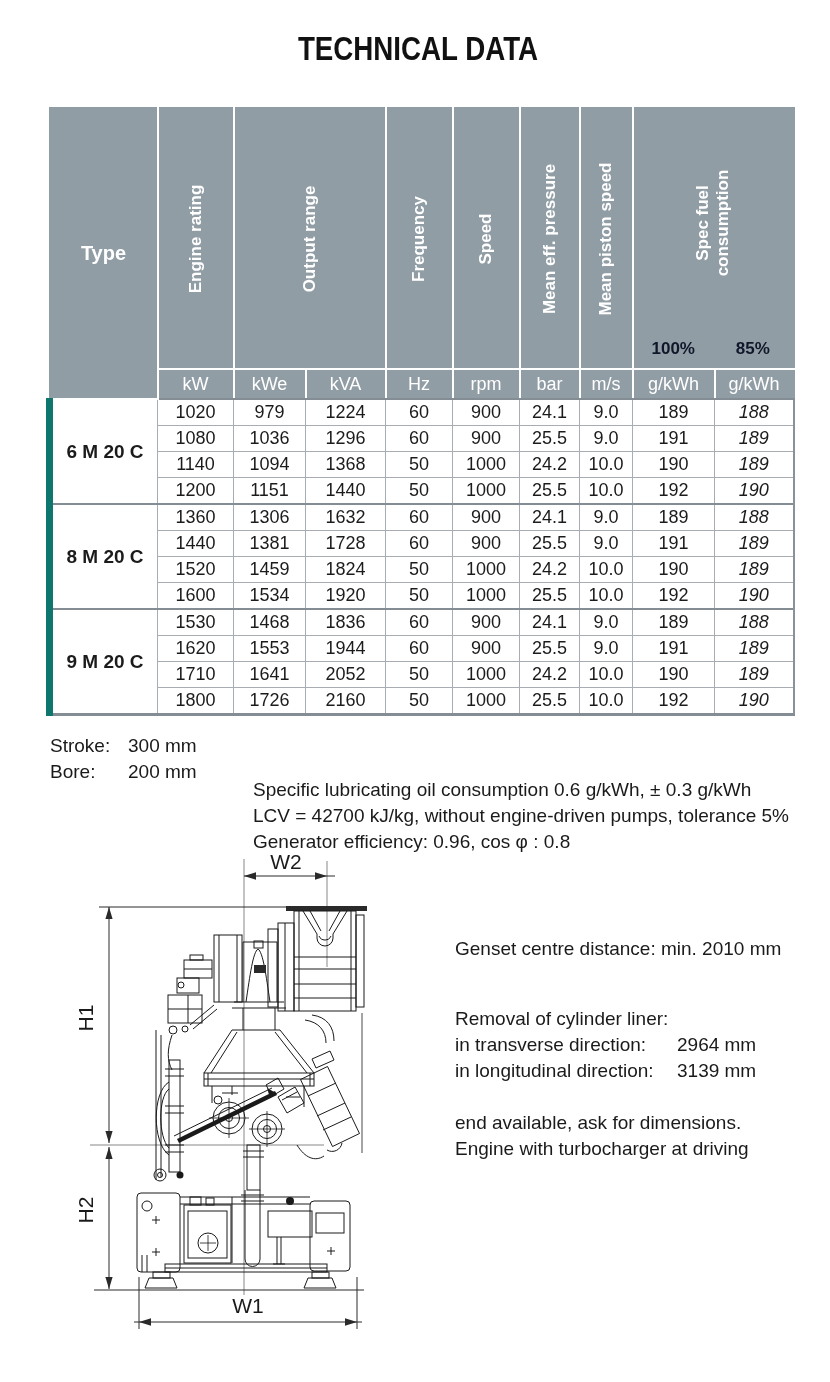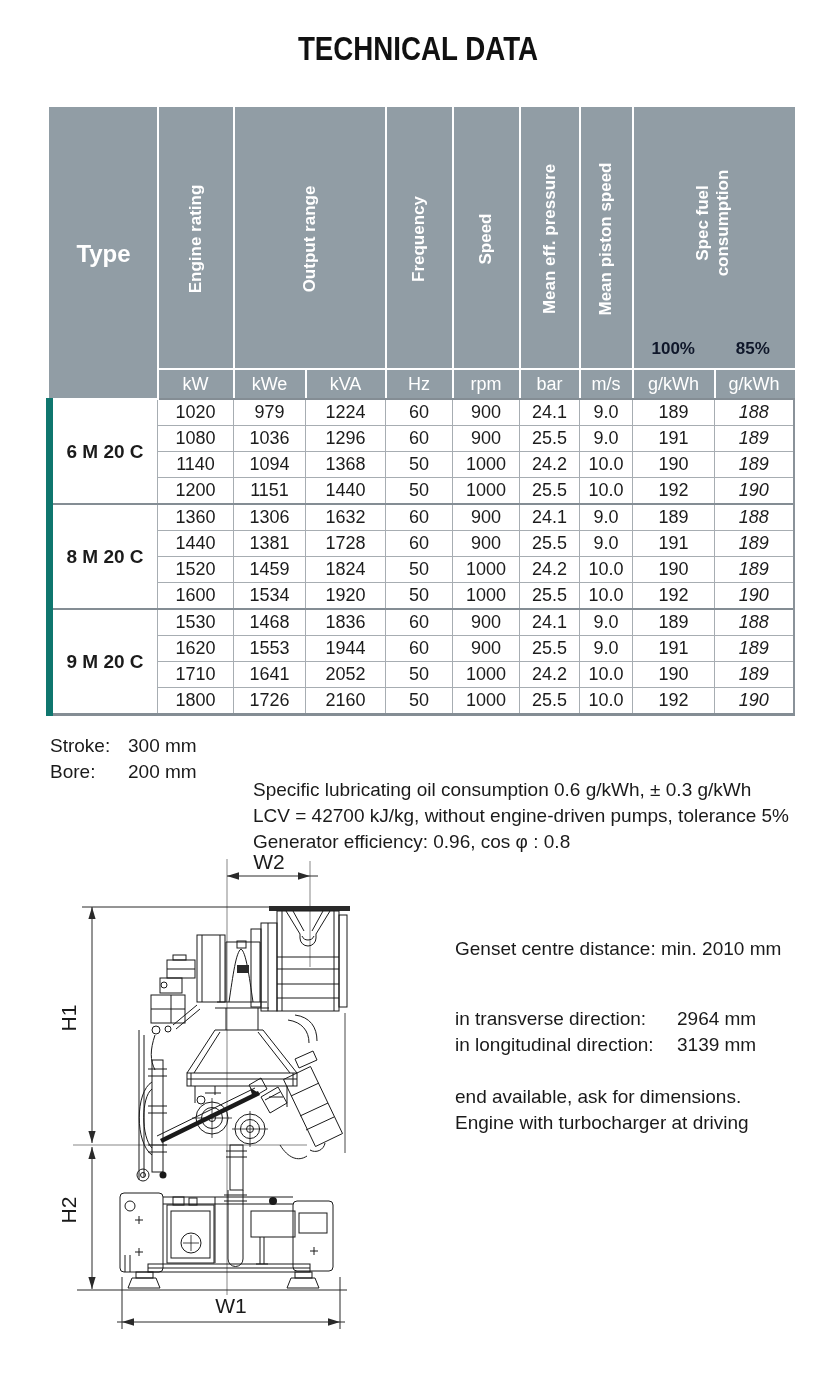--- a/index.html
+++ b/index.html
@@ -49,21 +49,21 @@
   }
   tr.hdr-tall td { border-top-color: #919da5; }
   tr.hdr-tall td:first-child, td.type-cell { border-left-color: #919da5; }
   tr.hdr-tall td:last-child, tr.hdr-units td:last-child { border-right-color: #919da5; }
   tr.hdr-units { height: 30px; }
   tr.hdr-units td {
     font-weight: normal; font-size: 18px;
     border-bottom: 2px solid #848d94;
   }
   td.type-cell {
-    font-weight: bold; font-size: 24px;
+    font-weight: bold; font-size: 20px;
     border-bottom: 2px solid #848d94;
   }
   td.vcell { position: relative; }
   .vtext {
     position: absolute; left: 50%; top: 50%;
     transform: translate(-50%,-50%) rotate(-90deg);
     white-space: nowrap;
     font-weight: bold; font-size: 17px; color: #fff;
     line-height: 1.15; text-align: center;
   }
@@ -90,21 +90,21 @@
   }
   tr.group-start td { border-top: 2px solid #848d94; }
 
   
   .notes { position: absolute; left: 50px; top: 733px; font-size: 19px; line-height: 26px; }
   .notes-left { position: absolute; left: 0; top: 0; width: 200px; }
   .nlabel { display: inline-block; width: 78px; }
   .notes-right { position: absolute; left: 203px; top: 0; width: 560px; white-space: nowrap; margin-top: 44px; }
 
   
-  .drawing { position: absolute; left: 55px; top: 845px; width: 390px; height: 500px; }
+  .drawing { position: absolute; left: 72px; top: 845px; width: 390px; height: 500px; }
   .drawing svg { display:block; }
 
   
   .side-info { position: absolute; left: 455px; top: 936px; width: 370px; font-size: 19px; line-height: 26px; }
   .gap1 { height: 44px; }
   .gap2 { height: 26px; }
   .rlabel { display: inline-block; width: 222px; }
 </style>
 </head>
 <body>
@@ -492,20 +492,21 @@
         <polygon points="77,433 101,433 105,443 73,443"></polygon>
         <rect x="240" y="427" width="17" height="6"></rect>
         <polygon points="236,433 260,433 264,443 232,443"></polygon>
       </g>
     </svg>
   </div>
 
   <div class="side-info">
     <div>Genset centre distance: min. 2010 mm</div>
     <div class="gap1"></div>
+    <div>Removal of cylinder liner:</div>
     <div>
       <span class="rlabel">in transverse direction:</span><span>2964 mm</span>
     </div>
     <div>
       <span class="rlabel">in longitudinal direction:</span><span>3139 mm</span>
     </div>
     <div class="gap2"></div>
     <div>end available, ask for dimensions.</div>
     <div>Engine with turbocharger at driving</div>
   </div>

